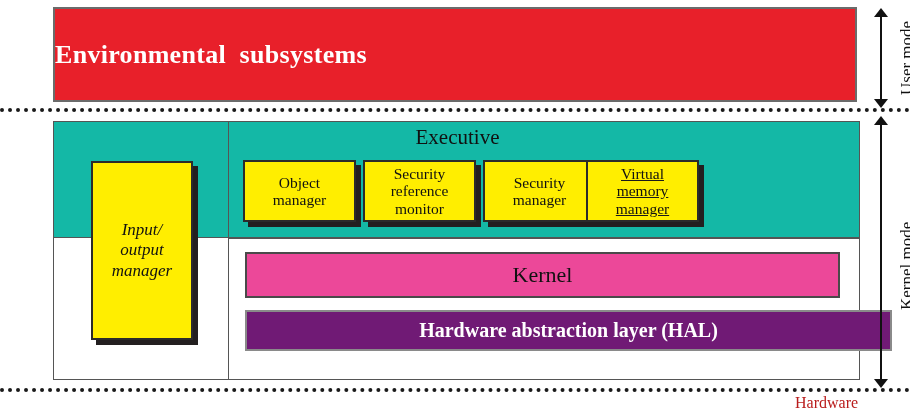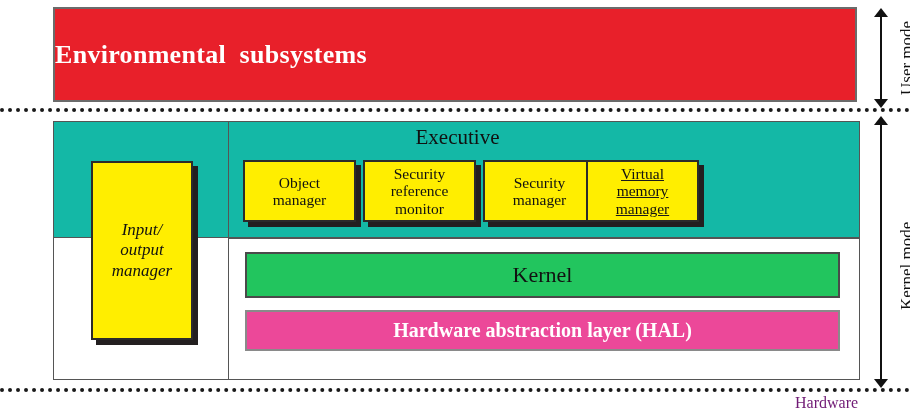--- a/index.html
+++ b/index.html
@@ -155,40 +155,40 @@
   .ybox-exec.b4 { left: 586px; text-decoration: underline; }
   .ybox-exec.b5 { left: 723px; }
 
   
   .kernel-bar {
     position: absolute;
     left: 245px;
     top: 252px;
     width: 595px;
     height: 46px;
-    background: #22c55e;
+    background: #ec4899;
     border: 2px solid #4a4a4a;
     box-sizing: border-box;
     display: flex;
     align-items: center;
     justify-content: center;
   }
   .kernel-label {
     font-size: 22px;
     color: #111111;
   }
 
   
   .hal-bar {
     position: absolute;
     left: 245px;
     top: 310px;
-    width: 595px;
+    width: 647px;
     height: 41px;
-    background: #ec4899;
+    background: #701a75;
     border: 2px solid #8a8a8a;
     box-sizing: border-box;
     display: flex;
     align-items: center;
     justify-content: center;
   }
   .hal-label {
     font-size: 20px;
     font-weight: bold;
     color: #ffffff;
@@ -242,21 +242,21 @@
     left: 897px;
     top: 310px;
   }
 
   
   .hardware-caption {
     position: absolute;
     left: 795px;
     top: 394px;
     font-size: 16px;
-    color: #701a75;
+    color: #b91c1c;
     white-space: nowrap;
   }
 </style>
 </head>
 <body>
 
 <div class="stage">
 
   <div class="red-banner">
     <span class="red-banner-label">Environmental  subsystems</span>

